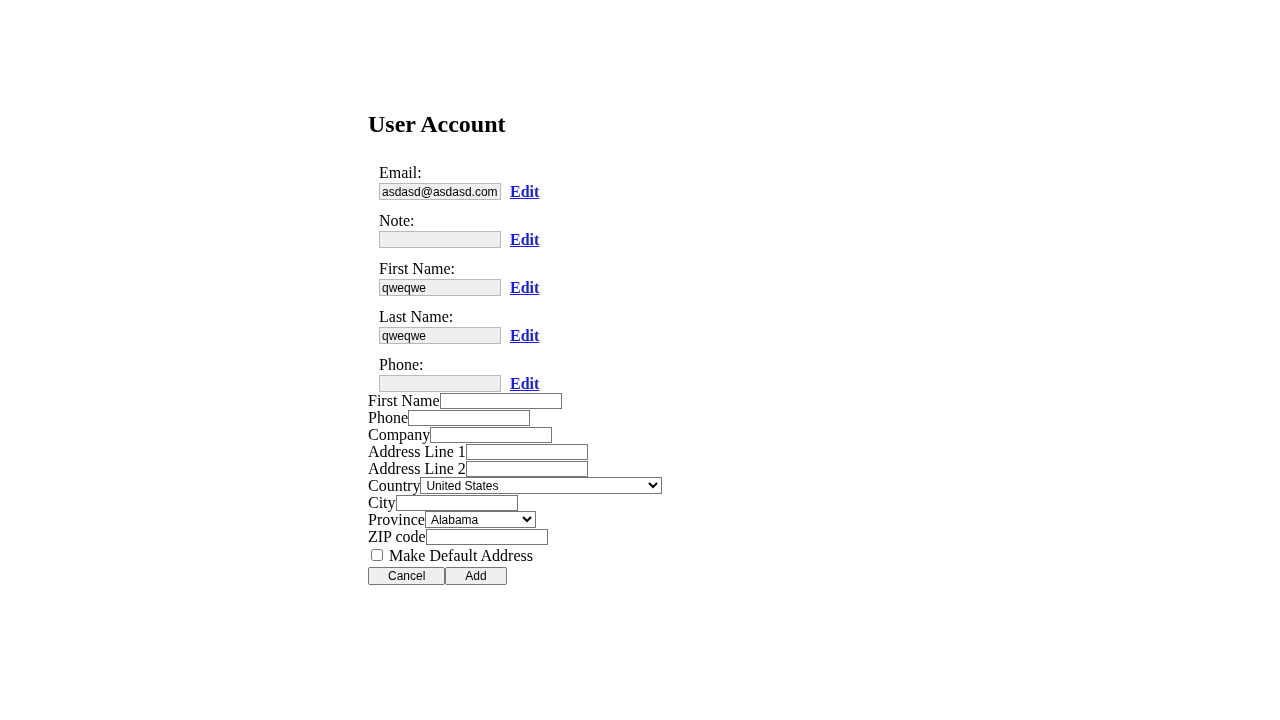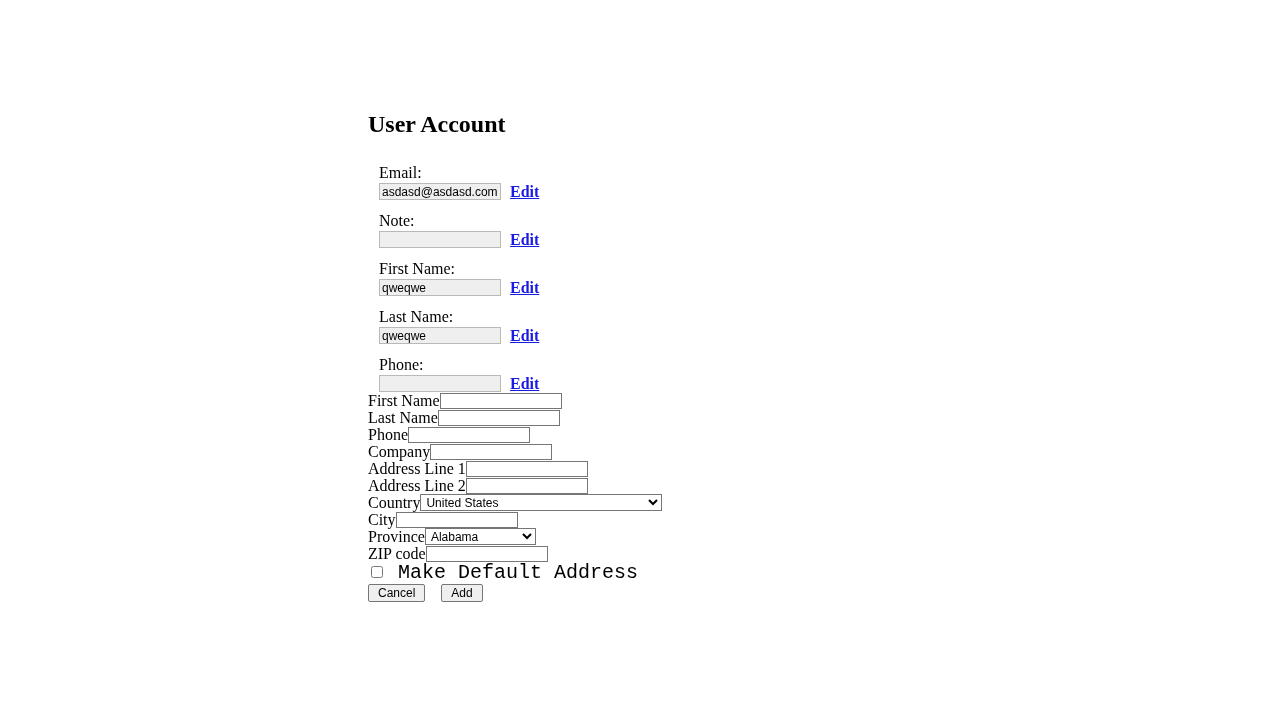--- a/index.html
+++ b/index.html
@@ -132,40 +132,40 @@
     height: 18px;
     margin-top: 1px;
   }
   input.cb {
     width: 12px;
     height: 12px;
     margin: 0 3px 0 3px;
     padding: 0;
   }
   .checkbox-label {
-    font-family: Liberation Mono, monospace;
-    font-size: 20px;
+    font-family: Liberation Serif, serif;
+    font-size: 16px;
     line-height: 17px;
-    margin-left: 12px;
+    margin-left: 3px;
     color: #000;
   }
   .button-row {
     display: flex;
     align-items: center;
     margin-top: 3px;
   }
   button.btn {
     font-family: "Liberation Sans", "DejaVu Sans", sans-serif;
     font-size: 12px;
     color: #000;
     background: #efefef;
     border: 1px solid #767676;
     border-radius: 2px;
-    padding: 1px 9px;
-    margin: 0 16px 0 0;
+    padding: 1px 19px;
+    margin: 0 0 0 0;
     height: 18px;
     line-height: 14px;
     cursor: pointer;
   }
 </style>
 </head>
 <body>
 
 <div class="page">
 
@@ -215,24 +215,20 @@
 
   </div>
 
   <div class="address-form">
 
     <div class="form-row">
       <span class="form-label">First Name</span>
       <input class="rw-input" type="text" value="" style="">
     </div>
 
-    <div class="form-row">
-      <span class="form-label">Last Name</span>
-      <input class="rw-input" type="text" value="" style="">
-    </div>
 
     <div class="form-row">
       <span class="form-label">Phone</span>
       <input class="rw-input" type="text" value="" style="">
     </div>
 
     <div class="form-row">
       <span class="form-label">Company</span>
       <input class="rw-input" type="text" value="" style="">
     </div>

